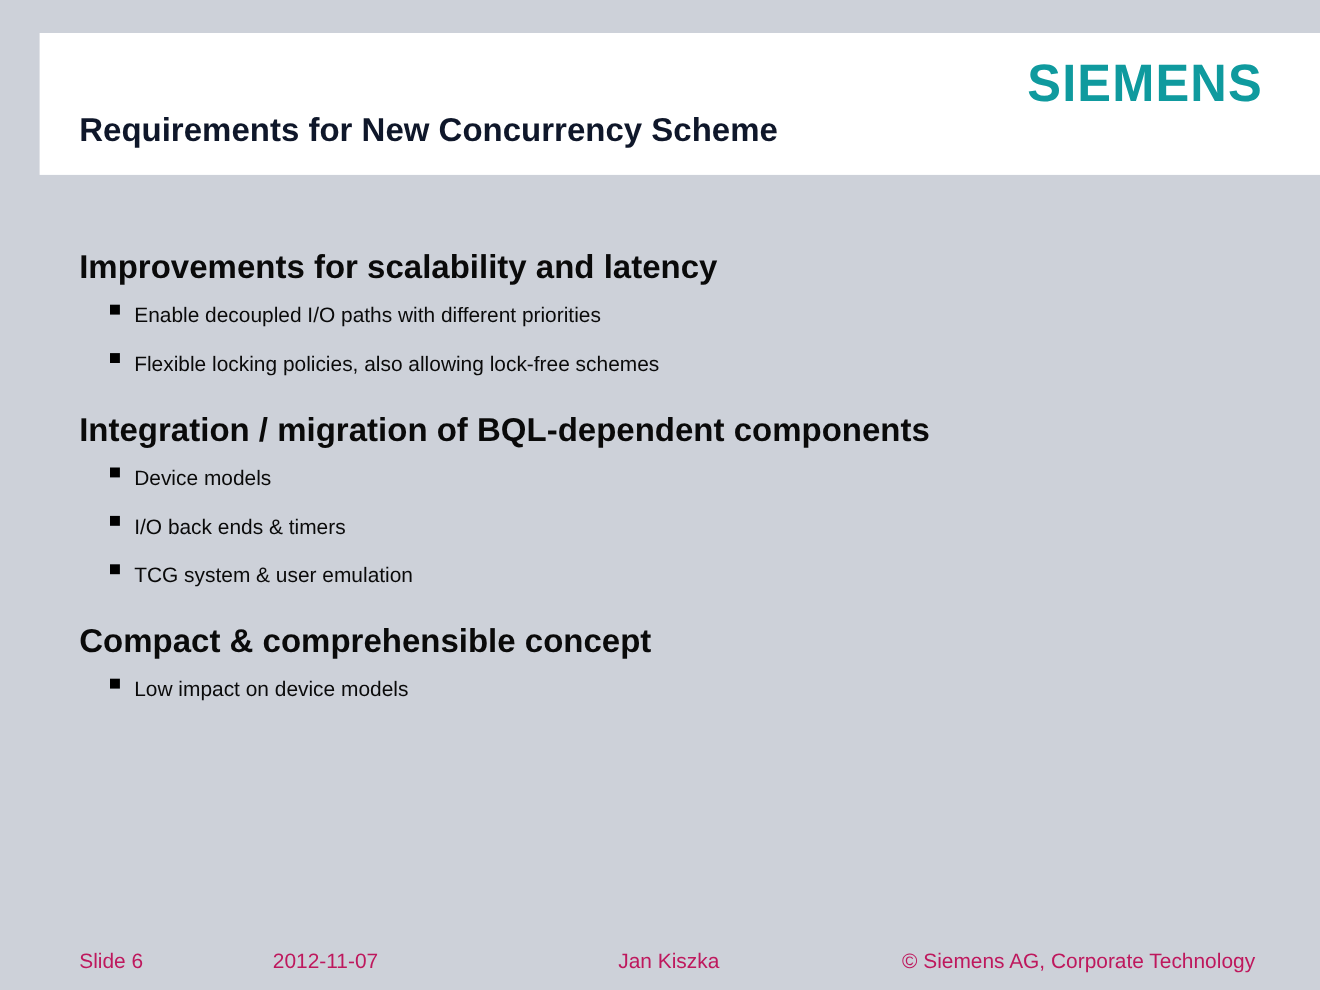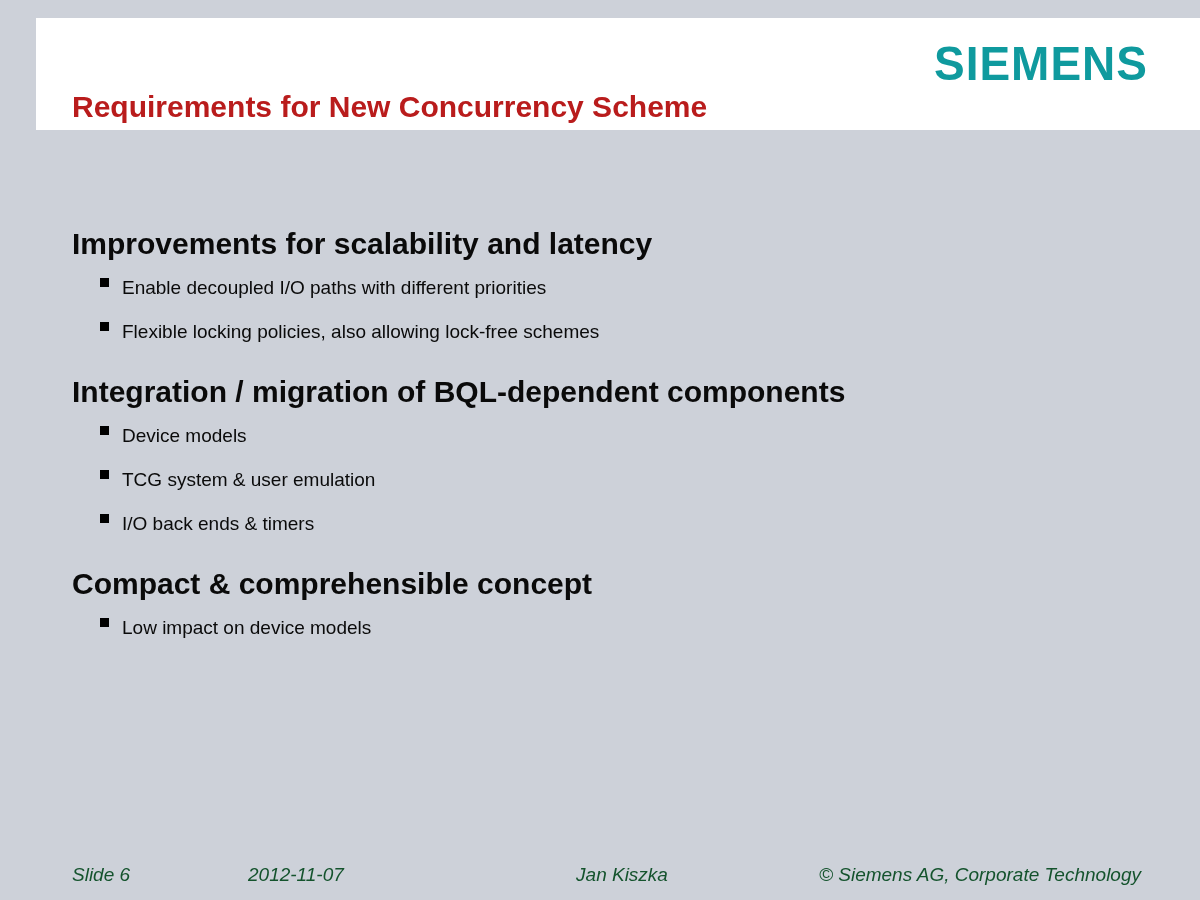--- a/index.html
+++ b/index.html
@@ -13,41 +13,41 @@
   .slide {
     position: relative;
     width: 1200px;
     height: 900px;
     background: var(--background, #cdd1d9);
   }
   .header-band {
     position: absolute;
     left: 36px;
     right: 0;
-    top: 18px;
-    height: 112px;
+    top: 30px;
+    height: 129px;
     background: var(--panel, #ffffff);
   }
   .logo {
     position: absolute;
     top: 18px;
     right: 52px;
     font-size: 46px;
     font-weight: bold;
     letter-spacing: 1px;
     color: var(--brand_teal, #0f9a9e);
     transform: scaleY(1.04);
   }
   .slide-title {
     position: absolute;
     left: 36px;
     top: 72px;
     font-size: 30px;
     font-weight: bold;
-    color: #b91c1c;
+    color: #0f172a;
     white-space: nowrap;
   }
   .content {
     position: absolute;
     left: 72px;
     top: 222px;
     right: 30px;
   }
   .section-heading {
     font-size: 30px;
@@ -71,26 +71,25 @@
     vertical-align: 0.38em;
     margin-right: 13px;
   }
   .footer {
     position: absolute;
     left: 0;
     right: 0;
     top: 864px;
     height: 26px;
     font-size: 19px;
-    color: #14532d;
-    font-style: italic;
+    color: #be185d;
   }
   .footer .f-slide    { position: absolute; left: 72px; }
   .footer .f-date     { position: absolute; left: 248px; text-align: center; }
-  .footer .f-author   { position: absolute; left: 622px; transform: translateX(-50%); }
+  .footer .f-author   { position: absolute; left: 608px; transform: translateX(-50%); }
   .footer .f-copy     { position: absolute; right: 59px; }
 </style>
 </head>
 <body>
 
 <div class="slide">
 
   <div class="header-band">
     <div class="logo">SIEMENS</div>
     <div class="slide-title">Requirements for New Concurrency Scheme</div>
@@ -104,24 +103,24 @@
     </div>
     <div class="bullet">
       <span class="sq"></span><span>Flexible locking policies, also allowing lock-free schemes</span>
     </div>
 
     <div class="section-heading">Integration / migration of BQL-dependent components</div>
     <div class="bullet">
       <span class="sq"></span><span>Device models</span>
     </div>
     <div class="bullet">
-      <span class="sq"></span><span>TCG system &amp; user emulation</span>
+      <span class="sq"></span><span>I/O back ends &amp; timers</span>
     </div>
     <div class="bullet">
-      <span class="sq"></span><span>I/O back ends &amp; timers</span>
+      <span class="sq"></span><span>TCG system &amp; user emulation</span>
     </div>
 
     <div class="section-heading">Compact &amp; comprehensible concept</div>
     <div class="bullet">
       <span class="sq"></span><span>Low impact on device models</span>
     </div>
 
   </div>
 
   <div class="footer">

